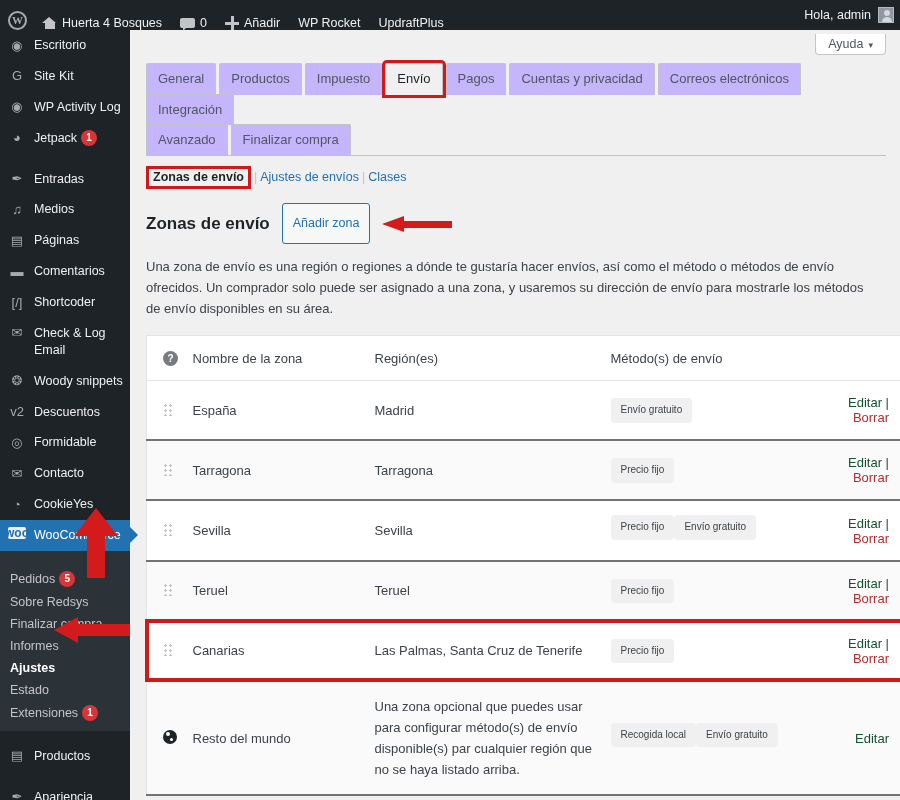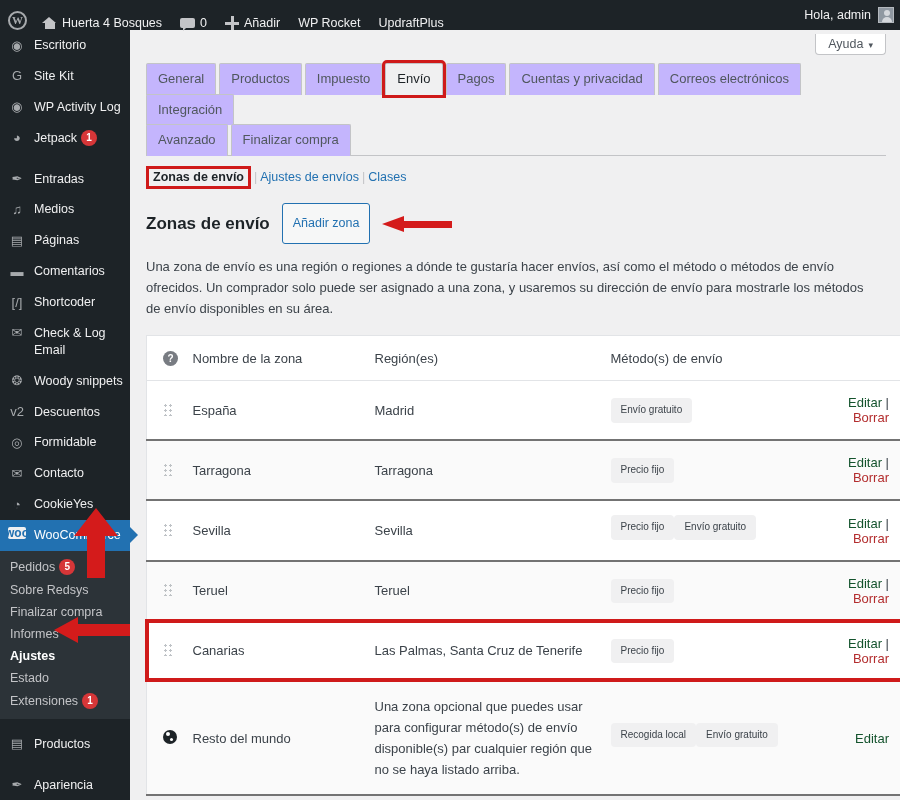--- a/index.html
+++ b/index.html
@@ -119,21 +119,21 @@
     font-size: 13px; color: #a7aaad; line-height: 1;
   }
   .menu-item.current .mi-ico { color: #fff; }
   .badge {
     display: inline-block; min-width: 16px; height: 16px;
     padding: 0 4px; margin-left: 4px;
     border-radius: 8px; background: #d63638; color: #fff;
     font-size: 10px; line-height: 16px; text-align: center;
     font-weight: 600; vertical-align: 1px;
   }
-  .submenu { background: #2c3338; padding: 4px 0 6px; }
+  .submenu { background: #2c3338; padding: 16px 0 6px; }
   .sub-item {
     padding: 4px 6px 4px 10px; color: #c3c4c7; font-size: 12.5px;
   }
   .sub-item.current { color: #fff; font-weight: 700; }
 
   
   #content {
     position: absolute; top: 30px; left: 130px;
     width: 770px; height: 770px;
     background: #f0f0f1;

